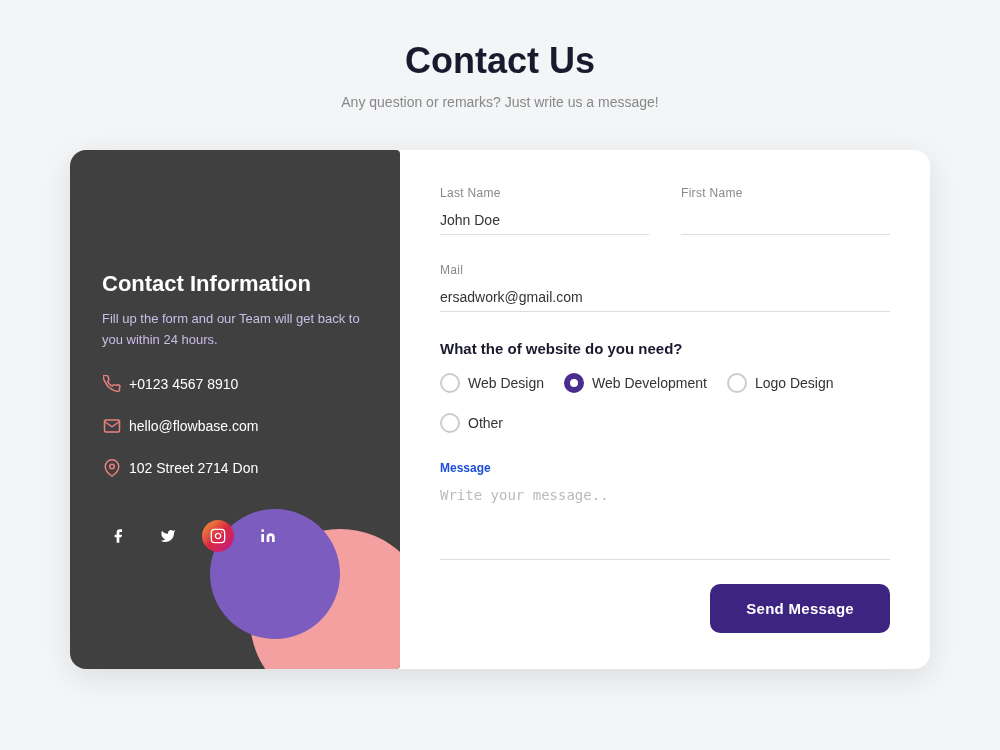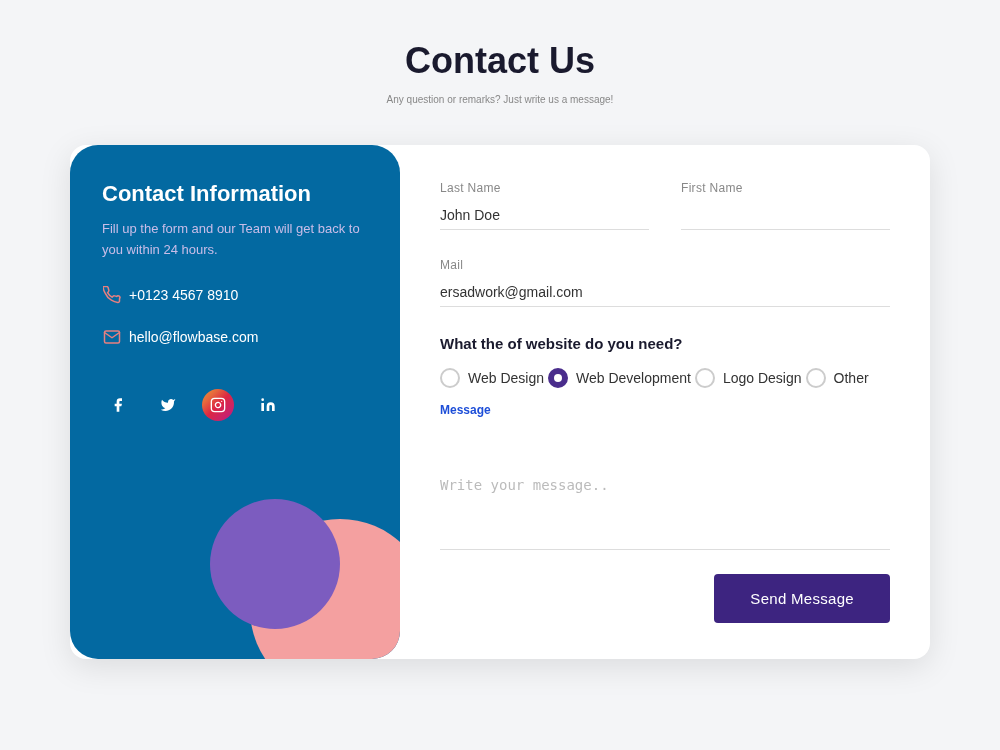--- a/index.html
+++ b/index.html
@@ -28,47 +28,47 @@
     }
 
     .header h1 {
       font-size: 36px;
       font-weight: 800;
       color: #1a1a2e;
       margin-bottom: 12px;
     }
 
     .header p {
-      font-size: 10px;
+      font-size: 14px;
       color: #888;
       text-align: center;
     }
 
     .card {
       display: flex;
       width: 860px;
       min-height: 450px;
       background: #fff;
       border-radius: 16px;
       box-shadow: 0 8px 32px rgba(0,0,0,0.10);
       overflow: hidden;
     }
 
     
     .left-panel {
       width: 330px;
       min-height: 450px;
-      background: #0369a1;
-      border-radius: 28px;
+      background: #404040;
+      border-radius: 4px;
       padding: 36px 32px 32px 32px;
       position: relative;
       overflow: hidden;
       display: flex;
       flex-direction: column;
-      justify-content: flex-start;
+      justify-content: center;
       flex-shrink: 0;
     }
 
     .left-panel-content { z-index: 2; position: relative; }
 
     .left-panel h2 {
       color: #fff;
       font-size: 22px;
       font-weight: 700;
       margin-bottom: 12px;
@@ -210,23 +210,23 @@
 
     .website-question {
       font-size: 15px;
       font-weight: 700;
       color: #1a1a2e;
       margin-bottom: 16px;
     }
 
     .radio-group {
       display: flex;
-      gap: 4px;
-      align-items: center;
-      margin-bottom: 15px;
+      gap: 20px;
+      align-items: center;
+      margin-bottom: 28px;
       flex-wrap: wrap;
     }
 
     .radio-item {
       display: flex;
       align-items: center;
       gap: 8px;
       cursor: pointer;
       font-size: 14px;
       color: #333;
@@ -266,39 +266,38 @@
     .message-input {
       border: none;
       border-bottom: 1.5px solid #ddd;
       outline: none;
       font-size: 14px;
       color: #14532d;
       padding: 6px 0 40px 0;
       background: transparent;
       width: 100%;
       resize: none;
-      margin-top: 48px;
     }
 
     .message-input::placeholder { color: #bbb; }
 
     .form-footer {
       display: flex;
       justify-content: flex-end;
       margin-top: 24px;
     }
 
     .send-button {
       background: #3d2480;
       color: #fff;
       border: none;
-      border-radius: 4px;
+      border-radius: 10px;
       padding: 16px 36px;
       font-size: 15px;
-      font-weight: 400;
+      font-weight: 700;
       cursor: pointer;
       letter-spacing: 0.3px;
       transition: background 0.2s;
     }
   </style>
 </head>
 <body>
 
 <div class="page-wrapper">
   <div class="header">
@@ -325,20 +324,29 @@
         <div class="contact-item">
           <div class="contact-icon">
             <svg viewBox="0 0 24 24" fill="none" stroke="#e88080" stroke-width="2" stroke-linecap="round" stroke-linejoin="round">
               <path d="M4 4h16c1.1 0 2 .9 2 2v12c0 1.1-.9 2-2 2H4c-1.1 0-2-.9-2-2V6c0-1.1.9-2 2-2z"></path>
               <polyline points="22,6 12,13 2,6"></polyline>
             </svg>
           </div>
           <span class="contact-text">hello@flowbase.com</span>
         </div>
 
+        <div class="contact-item">
+          <div class="contact-icon">
+            <svg viewBox="0 0 24 24" fill="none" stroke="#e88080" stroke-width="2" stroke-linecap="round" stroke-linejoin="round">
+              <path d="M21 10c0 7-9 13-9 13s-9-6-9-13a9 9 0 0118 0z"></path>
+              <circle cx="12" cy="10" r="3"></circle>
+            </svg>
+          </div>
+          <span class="contact-text">102 Street 2714 Don</span>
+        </div>
       </div>
 
       <div class="decorations">
         <div class="circle-pink"></div>
         <div class="circle-purple"></div>
       </div>
 
       <div class="social-links">
         <div class="social-link">
           <svg width="16" height="16" viewBox="0 0 24 24" fill="#fff">

